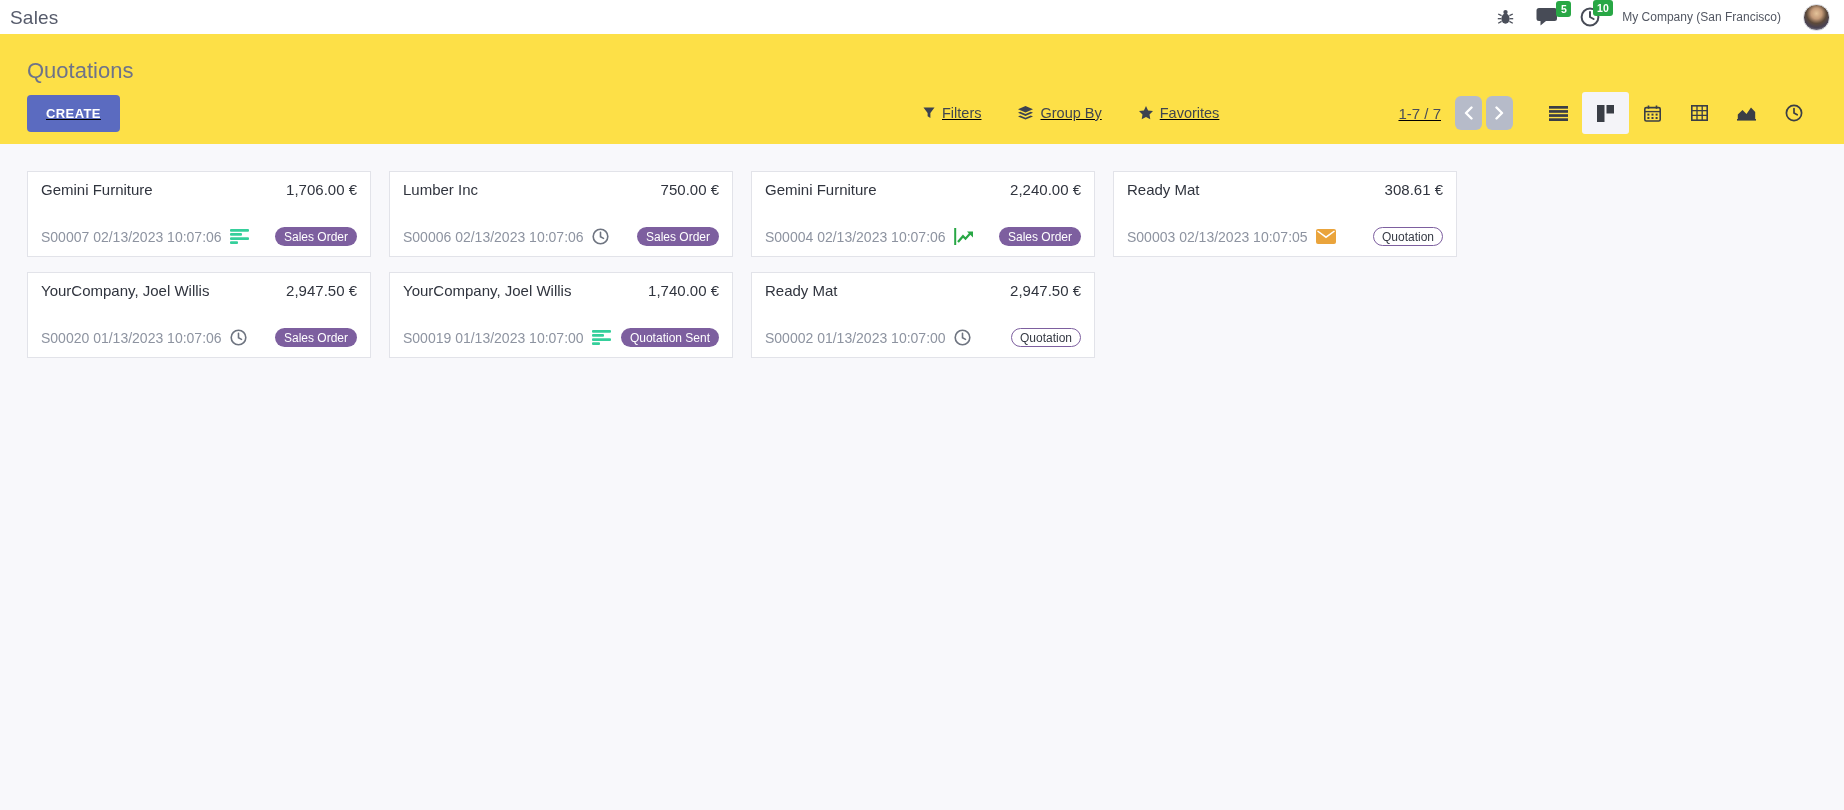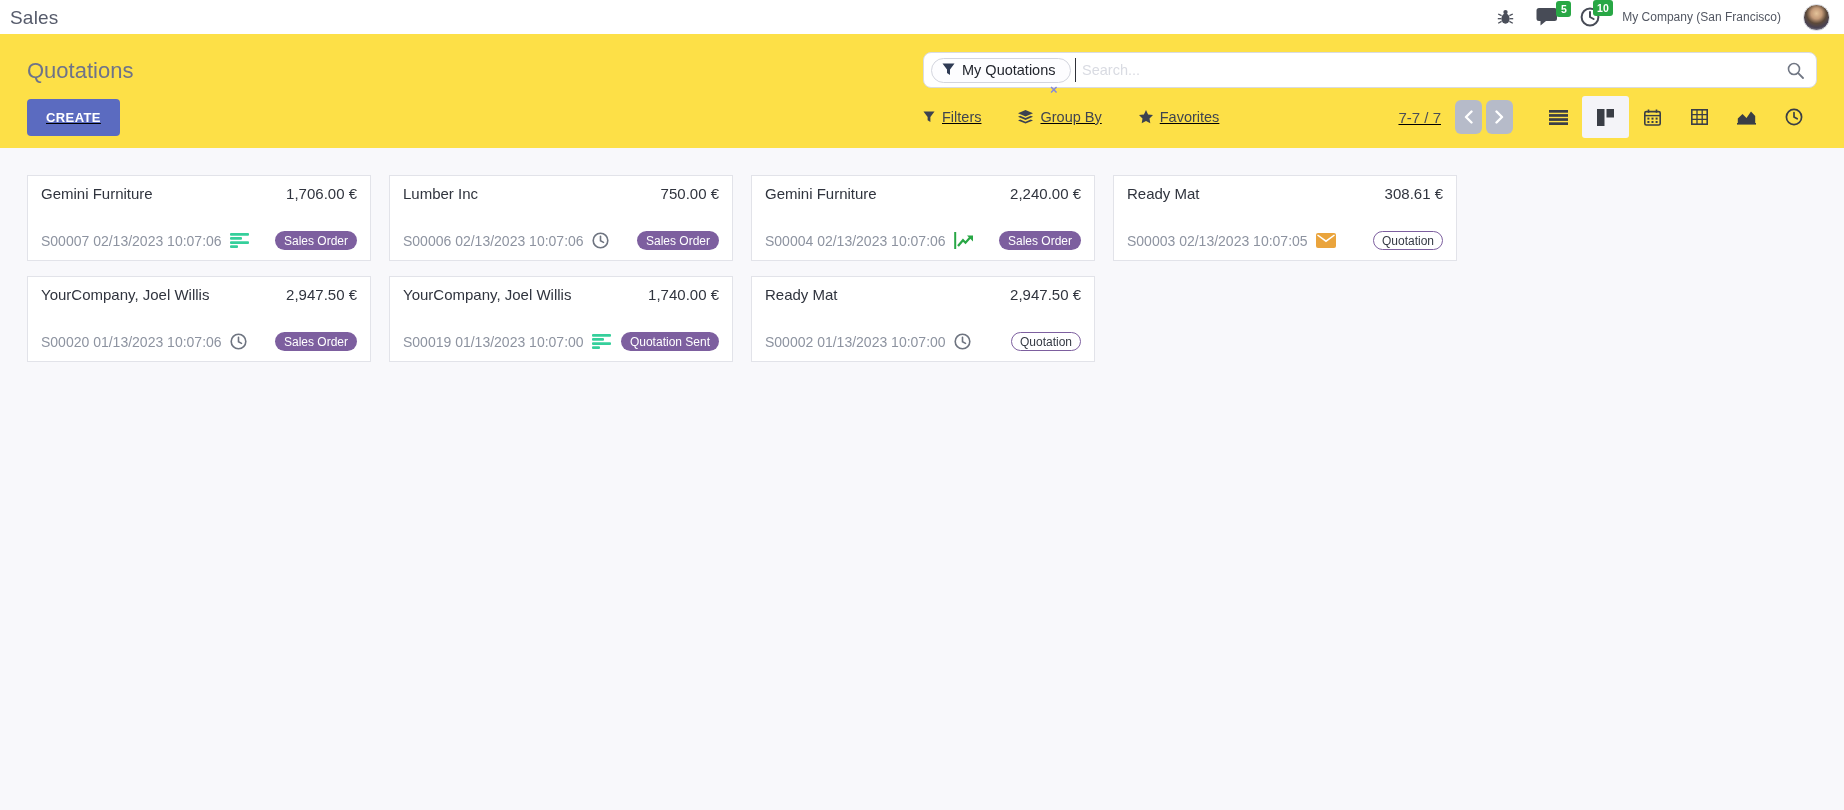--- a/index.html
+++ b/index.html
@@ -112,39 +112,20 @@
         <span class="count-badge">10</span>
       </div>
       <div class="company-name">My Company (San Francisco)</div>
       <div class="avatar"></div>
     </div>
   </div>
 
   <div class="control-panel">
     <div class="cp-row1">
       <div class="page-title">Quotations</div>
-      <div class="search-wrap">
-        <div class="facet">
-          <span style="display:flex;">
-            <svg width="13" height="13" viewBox="0 0 13 13">
-                <path d="M0.5 0.5 h12 L8 6.5 V12 l-3 -2 V6.5 Z" fill="#2f3b54"></path>
-              </svg>
-          </span>
-          <span class="facet-label">My Quotations</span>
-          <span class="facet-x">×</span>
-        </div>
-        <span class="caret"></span>
-        <span class="search-placeholder">Search...</span>
-        <span class="magnifier">
-          <svg width="17" height="17" viewBox="0 0 17 17">
-              <circle cx="7" cy="7" r="5.5" fill="none" stroke="#717784" stroke-width="1.6"></circle>
-              <path d="M11.2 11.2 L16 16" stroke="#717784" stroke-width="1.8" stroke-linecap="round"></path>
-            </svg>
-        </span>
-      </div>
     </div>
     <div class="cp-row2">
       <button class="create-btn">CREATE</button>
       <div class="cp-right">
         <div class="cp-tool">
           <span style="display:flex;">
             <svg width="12" height="12" viewBox="0 0 13 13">
                 <path d="M0.5 0.5 h12 L8 6.5 V12 l-3 -2 V6.5 Z" fill="#3c4250"></path>
               </svg>
           </span>
@@ -161,21 +142,21 @@
           <span>Group By</span>
         </div>
         <div class="cp-tool">
           <span style="display:flex;">
             <svg width="14" height="14" viewBox="0 0 14 14">
                 <path d="M7 0 L9.1 4.4 14 5.1 10.5 8.5 11.3 13.3 7 11 2.7 13.3 3.5 8.5 0 5.1 4.9 4.4 Z" fill="#3c4250"></path>
               </svg>
           </span>
           <span>Favorites</span>
         </div>
-        <div class="pager-text">7-7 / 7</div>
+        <div class="pager-text">1-7 / 7</div>
         <button class="pager-btn">
           <svg width="9" height="14" viewBox="0 0 9 14">
               <path d="M7.5 1.5 L2 7 L7.5 12.5" fill="none" stroke="#fff" stroke-width="2.4" stroke-linecap="round" stroke-linejoin="round"></path>
             </svg>
         </button>
         <button class="pager-btn">
           <svg width="9" height="14" viewBox="0 0 9 14">
               <path d="M1.5 1.5 L7 7 L1.5 12.5" fill="none" stroke="#fff" stroke-width="2.4" stroke-linecap="round" stroke-linejoin="round"></path>
             </svg>
         </button>

